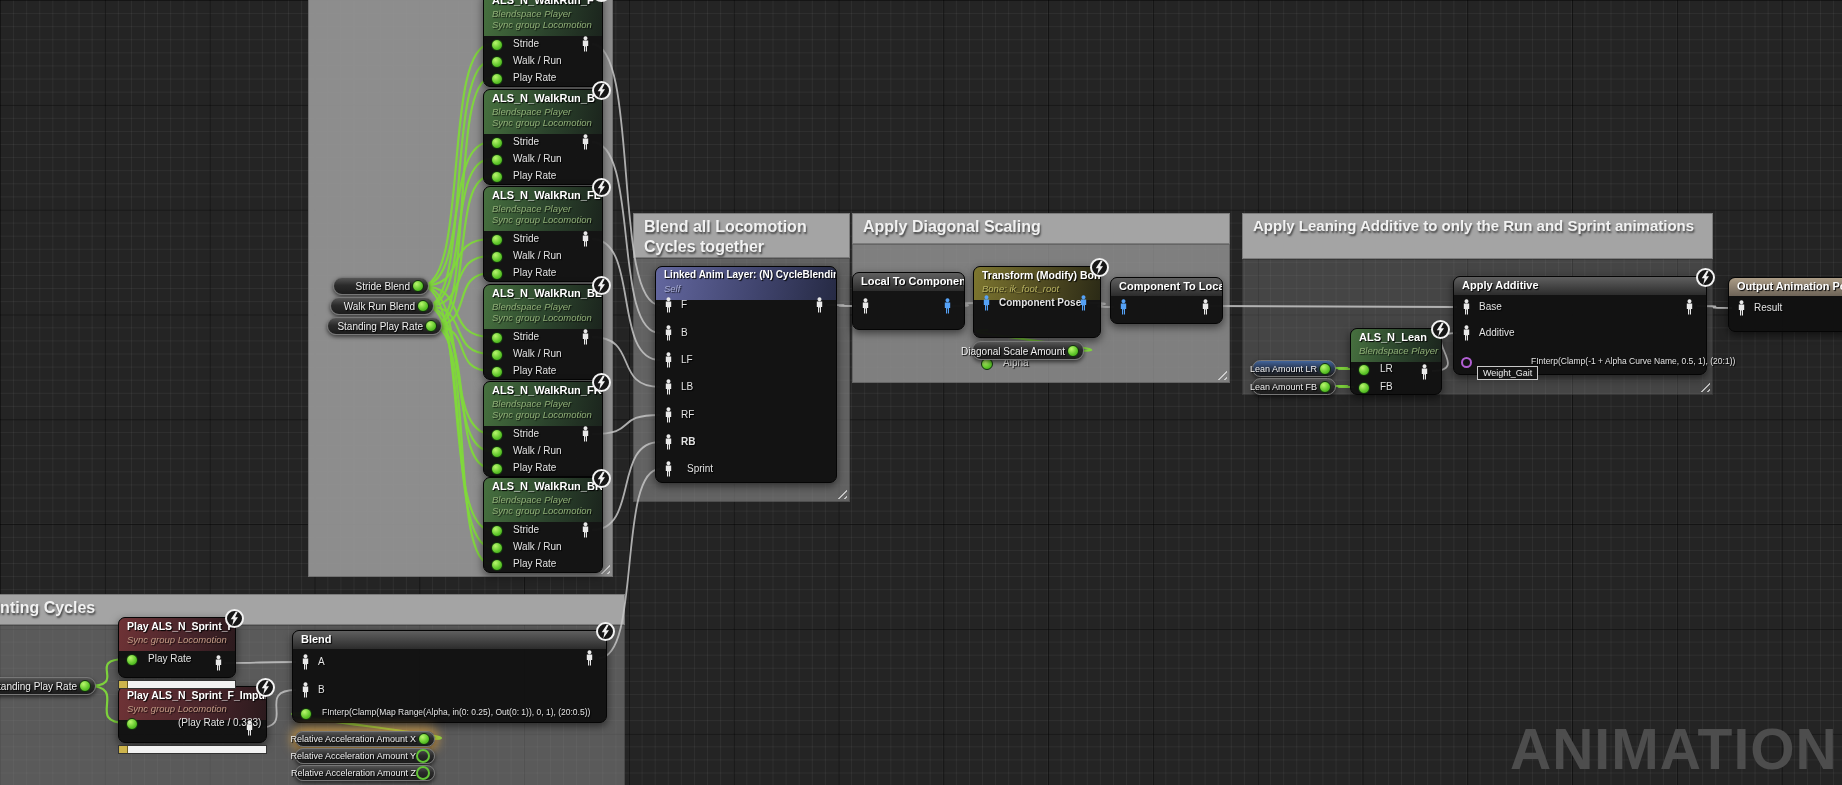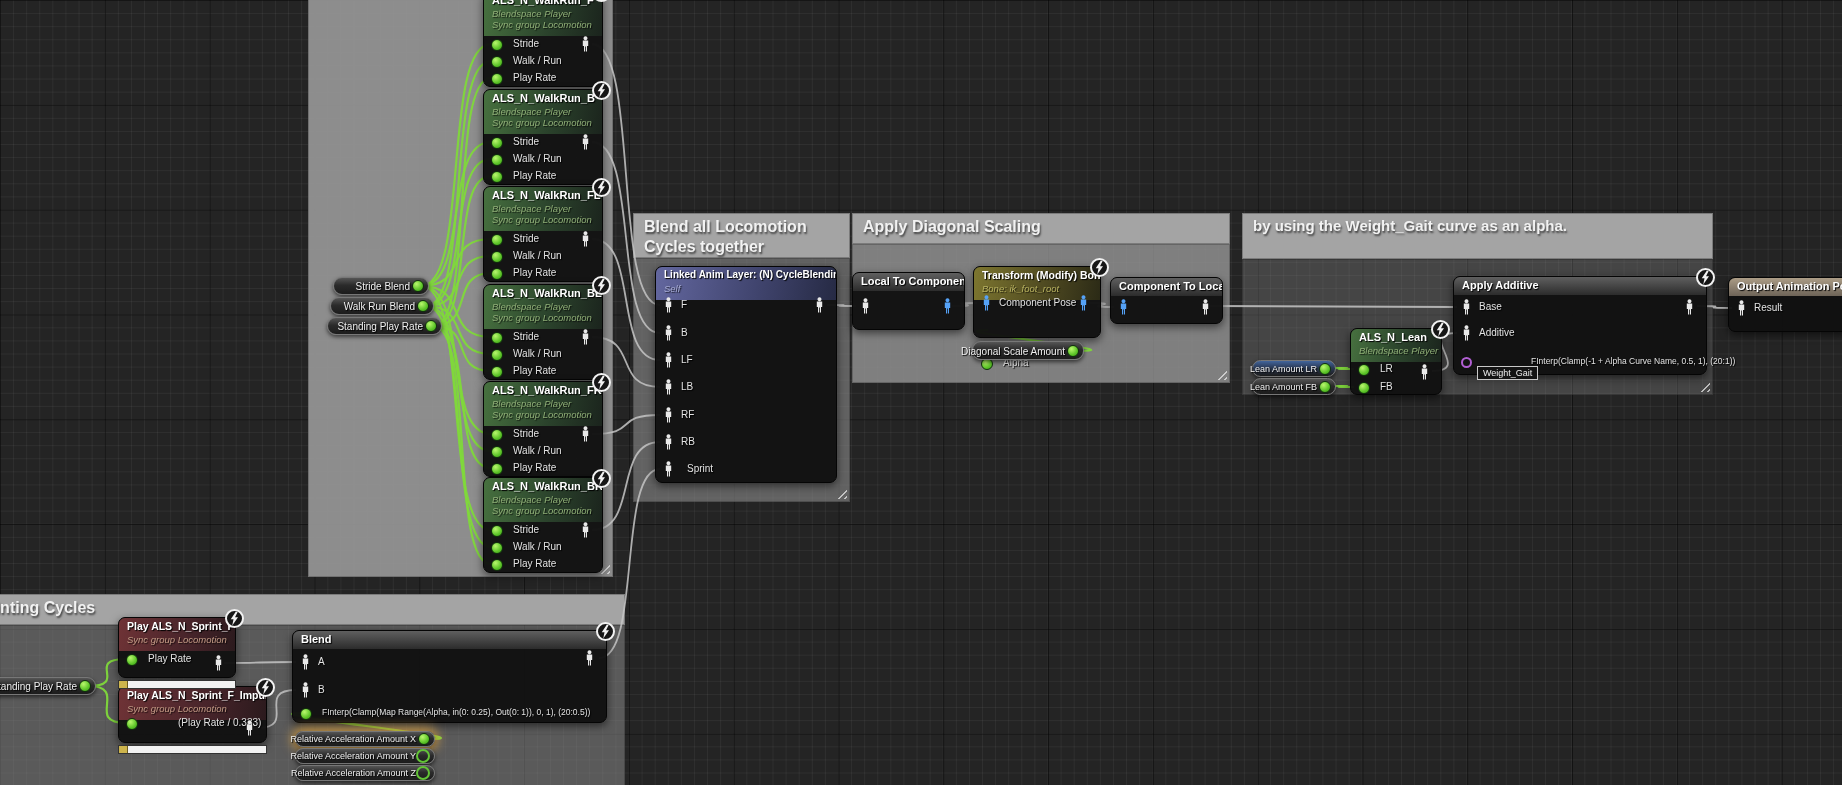--- a/index.html
+++ b/index.html
@@ -59,20 +59,21 @@
   #wires{position:absolute;left:0;top:0;z-index:5;pointer-events:none;}
   .layer-comments{position:absolute;left:0;top:0;z-index:1;}
   .layer-nodes{position:absolute;left:0;top:0;z-index:10;}
   #watermark{position:absolute;font-weight:800;font-size:57px;letter-spacing:1px;color:#4d4d4d;z-index:0;
     font-family:"Liberation Sans",sans-serif;}
 </style>
 </head>
 <body>
 
 <div id="canvas">
+  <div id="watermark" style="left:1510px;top:716px;">ANIMATION</div>
   <div class="layer-comments">
       <div class="comment-body" style="left: 308px; top: -10px; width: 305px; height: 587px; background: rgba(150, 150, 150, 0.93);">
         <div class="rhandle"></div>
       </div>
       <div class="comment-body" style="left: 633px; top: 258px; width: 217px; height: 244px; background: rgba(140, 140, 140, 0.6);">
         <div class="rhandle"></div>
       </div>
       <div class="comment-header" style="left: 633px; top: 213px; width: 217px; height: 45px; font-size: 16px;">
         <div>Blend all Locomotion</div>
         <div>Cycles together</div>
@@ -80,21 +81,21 @@
       <div class="comment-body" style="left: 852px; top: 244px; width: 378px; height: 139px; background: rgba(152, 152, 152, 0.78);">
         <div class="rhandle"></div>
       </div>
       <div class="comment-header" style="left: 852px; top: 213px; width: 378px; height: 31px; font-size: 16px;">
         <div>Apply Diagonal Scaling</div>
       </div>
       <div class="comment-body" style="left: 1242px; top: 259px; width: 471px; height: 136px; background: rgba(140, 140, 140, 0.32);">
         <div class="rhandle"></div>
       </div>
       <div class="comment-header" style="left: 1242px; top: 213px; width: 471px; height: 46px; font-size: 15px;">
-        <div>by using the Weight_Gait curve as an alpha.</div>
+        <div>Apply Leaning Additive to only the Run and Sprint animations</div>
       </div>
       <div class="comment-body" style="left: -42px; top: 625px; width: 667px; height: 161px; background: rgba(140, 140, 140, 0.52);"></div>
       <div class="comment-header" style="left: -42px; top: 594px; width: 667px; height: 31px; font-size: 16px;">
         <div>Sprinting Cycles</div>
       </div>
     </div>
   <svg id="wires" width="1842" height="785">
       <path d="M 421 286 C 470 286, 442 44, 491 44" fill="none" stroke="#7fd83b" stroke-width="2.2" stroke-opacity="0.95"></path>
       <path d="M 421 286 C 470 286, 442 142, 491 142" fill="none" stroke="#7fd83b" stroke-width="2.2" stroke-opacity="0.95"></path>
       <path d="M 421 286 C 470 286, 442 239, 491 239" fill="none" stroke="#7fd83b" stroke-width="2.2" stroke-opacity="0.95"></path>
@@ -374,21 +375,21 @@
               <path d="M5.5 0.3 A2 2 0 1 1 5.49 0.3 Z M2.8 4.6 L8.2 4.6 L8.2 10 L7 10 L7 15.6 L5.9 15.6 L5.9 10.6 L5.1 10.6 L5.1 15.6 L4 15.6 L4 10 L2.8 10 Z" fill="#e9e9e9"></path>
             </svg></div>
           <div class="pinlabel" style="left: 18px;">LB</div>
         </div>
         <div class="pinrow" style="left: 7px; top: 142px; right: 4px;">
           <div class="personsvg"><svg width="11" height="16" viewBox="0 0 11 16">
               <path d="M5.5 0.3 A2 2 0 1 1 5.49 0.3 Z M2.8 4.6 L8.2 4.6 L8.2 10 L7 10 L7 15.6 L5.9 15.6 L5.9 10.6 L5.1 10.6 L5.1 15.6 L4 15.6 L4 10 L2.8 10 Z" fill="#e9e9e9"></path>
             </svg></div>
           <div class="pinlabel" style="left: 18px;">RF</div>
         </div>
-        <div class="pinrow" style="left: 7px; top: 169px; right: 4px;">
+        <div class="pinrow" style="left: 7px; top: 169px; right: 4px; font-weight: bold;">
           <div class="personsvg"><svg width="11" height="16" viewBox="0 0 11 16">
               <path d="M5.5 0.3 A2 2 0 1 1 5.49 0.3 Z M2.8 4.6 L8.2 4.6 L8.2 10 L7 10 L7 15.6 L5.9 15.6 L5.9 10.6 L5.1 10.6 L5.1 15.6 L4 15.6 L4 10 L2.8 10 Z" fill="#e9e9e9"></path>
             </svg></div>
           <div class="pinlabel" style="left: 18px;">RB</div>
         </div>
         <div class="pinrow" style="left: 7px; top: 196px; right: 4px;">
           <div class="personsvg"><svg width="11" height="16" viewBox="0 0 11 16">
               <path d="M5.5 0.3 A2 2 0 1 1 5.49 0.3 Z M2.8 4.6 L8.2 4.6 L8.2 10 L7 10 L7 15.6 L5.9 15.6 L5.9 10.6 L5.1 10.6 L5.1 15.6 L4 15.6 L4 10 L2.8 10 Z" fill="#e9e9e9"></path>
             </svg></div>
           <div class="pinlabel" style="left: 24px;">Sprint</div>
@@ -412,21 +413,21 @@
           <div class="personsvg"><svg width="11" height="16" viewBox="0 0 11 16">
               <path d="M5.5 0.3 A2 2 0 1 1 5.49 0.3 Z M2.8 4.6 L8.2 4.6 L8.2 10 L7 10 L7 15.6 L5.9 15.6 L5.9 10.6 L5.1 10.6 L5.1 15.6 L4 15.6 L4 10 L2.8 10 Z" fill="#55a2f7"></path>
             </svg></div>
         </div>
       </div>
       <div class="node" style="left: 973px; top: 266px; width: 128px; height: 72px;">
         <div class="nhead h-olive" style="height: 33px;">
           <div class="ntitle" style="font-size: 10.5px;">Transform (Modify) Bone</div>
           <div class="nsub" style="top: 16px; color: rgb(184, 178, 97);">Bone: ik_foot_root</div>
         </div>
-        <div class="pinrow" style="left: 7px; top: 30px; right: 4px;">
+        <div class="pinrow" style="left: 7px; top: 30px; right: 4px; font-weight: bold;">
           <div class="personsvg"><svg width="11" height="16" viewBox="0 0 11 16">
               <path d="M5.5 0.3 A2 2 0 1 1 5.49 0.3 Z M2.8 4.6 L8.2 4.6 L8.2 10 L7 10 L7 15.6 L5.9 15.6 L5.9 10.6 L5.1 10.6 L5.1 15.6 L4 15.6 L4 10 L2.8 10 Z" fill="#55a2f7"></path>
             </svg></div>
           <div class="pinlabel" style="left: 18px;">Component Pose</div>
         </div>
         <div class="pinrow" style="left: 7px; top: 57px; right: 4px; margin-top: 33px;">
           <div class="pindot dot-green" style="left: 0px;"></div>
           <div class="pinlabel" style="left: 22px;">Alpha</div>
         </div>
         <div class="pinrow" style="right: 8px; top: 30px; width: 14px;">

